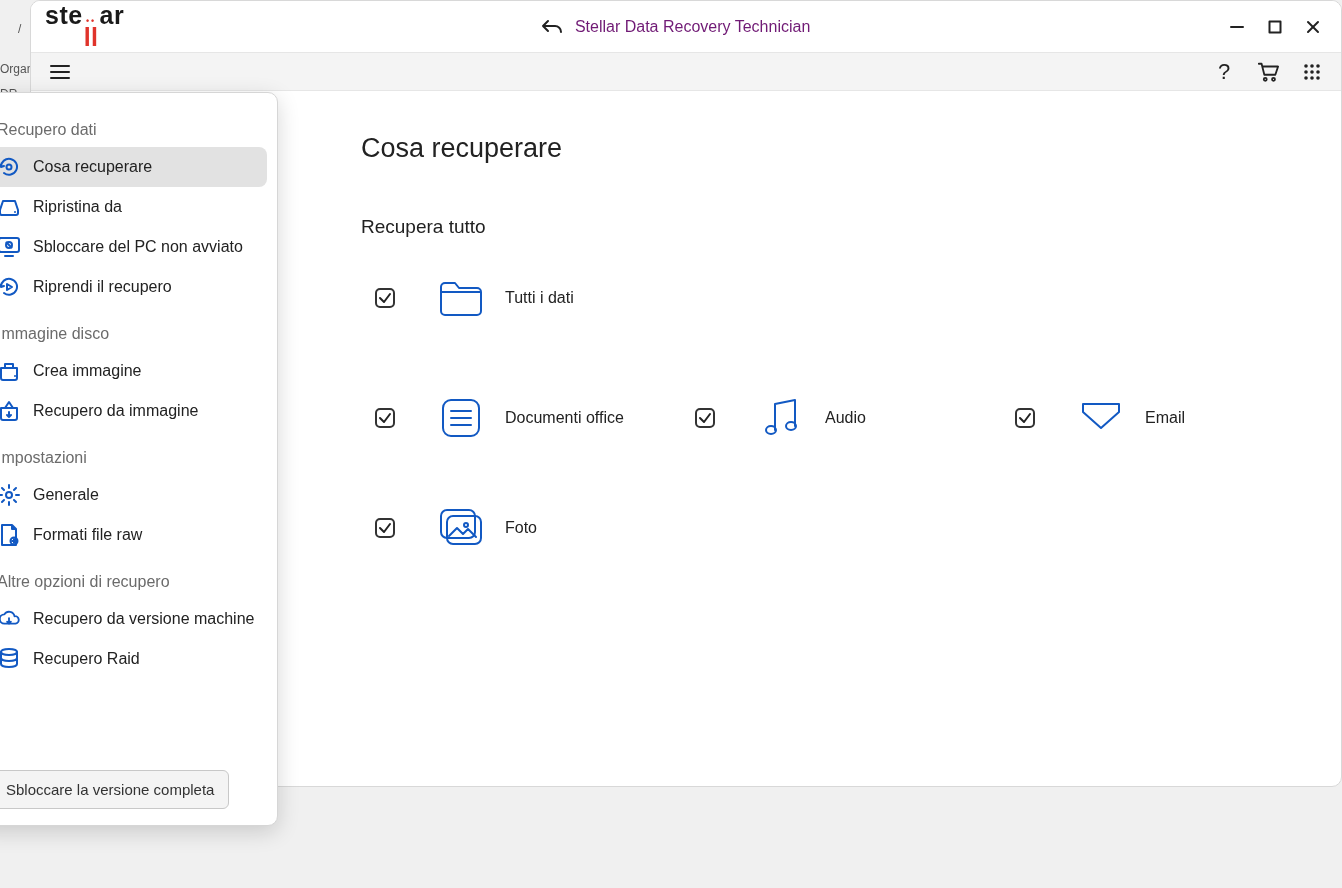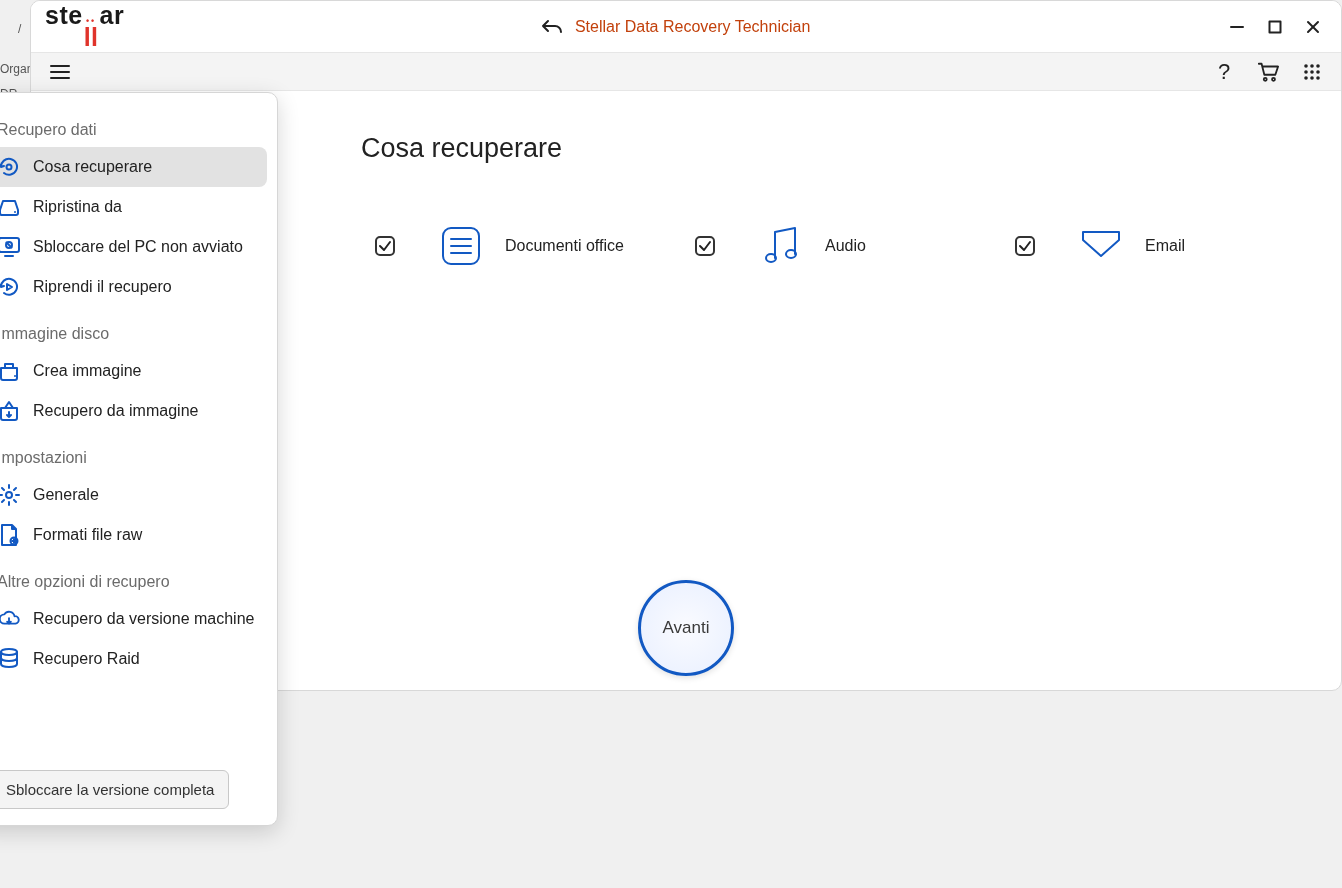--- a/index.html
+++ b/index.html
@@ -3,28 +3,28 @@
 <meta charset="utf-8">
 <style>
   * { box-sizing: border-box; margin: 0; padding: 0; font-family: -apple-system, BlinkMacSystemFont, "Segoe UI", Arial, sans-serif; }
   body { background: #f0f0f0; width: 1342px; height: 888px; position: relative; overflow: hidden; }
   
   .bg-hints { position: absolute; top: 0; left: 0; font-size: 12px; color: #555; }
   .bg-hint1 { position: absolute; top: 22px; left: 18px; }
   .bg-hint2 { position: absolute; top: 62px; left: 0; }
   .bg-hint3 { position: absolute; top: 87px; left: 0; }
   
-  .app-window { position: absolute; left: 30px; top: 0; width: 1312px; height: 691px; background: #fff; border: 1px solid #d8d8d8; border-radius: 10px; overflow: hidden; }
+  .app-window { position: absolute; left: 30px; top: 0; width: 1312px; height: 787px; background: #fff; border: 1px solid #d8d8d8; border-radius: 10px; overflow: hidden; }
   
   .titlebar { height: 52px; display: flex; align-items: center; padding: 0 14px; border-bottom: 1px solid #e6e6e6; background: #fff; }
   .logo { display: flex; align-items: baseline; font-weight: 700; font-size: 25px; letter-spacing: 0.5px; color: #1a1a1a; }
   .logo .l1 { color: #1a1a1a; }
   .logo .ll { color: #e0332b; display: inline-flex; flex-direction: column; align-items: center; margin: 0 1px; }
   .logo .dots { font-size: 9px; letter-spacing: 2px; color: #e0332b; line-height: 4px; }
-  .title-center { flex: 1; display: flex; justify-content: center; align-items: center; gap: 12px; color: #c2410c; font-size: 16px; font-weight: 500; }
+  .title-center { flex: 1; display: flex; justify-content: center; align-items: center; gap: 12px; color: #701a75; font-size: 16px; font-weight: 500; }
   .win-controls { display: flex; gap: 18px; align-items: center; padding-right: 4px; }
   .win-btn { width: 20px; height: 20px; display: flex; align-items: center; justify-content: center; cursor: pointer; color: #222; }
   
   .toolbar { height: 38px; background: #f4f4f4; border-bottom: 1px solid #e6e6e6; display: flex; align-items: center; padding: 0 18px; justify-content: space-between; }
   .toolbar-right { display: flex; gap: 22px; align-items: center; color: #222; }
   .tb-icon { width: 22px; height: 22px; display: flex; align-items: center; justify-content: center; cursor: pointer; }
   
   .main-area { position: relative; height: calc(100% - 90px); }
   
   .content { padding: 42px 0 0 330px; }
@@ -133,20 +133,36 @@
             <circle cx="15" cy="15" r="1.8" fill="#222"></circle>
         </svg>
       </div>
     </div>
   </div>
 
   <div class="main-area">
     <div class="content">
       <h1 class="page-title">Cosa recuperare</h1>
 
+      <div class="opt-block">
+        <h2 class="section-title">Recupera tutto</h2>
+        <div class="opt-row">
+          <div class="chk">
+              <svg viewBox="0 0 14 14">
+                <path class="dark-stroke" d="M2 7 L6 11 L12 3"></path>
+              </svg>
+            </div>
+          <div class="opt-icon">
+            <svg width="48" height="42" viewBox="0 0 48 42">
+                <path class="blue-stroke" d="M4 10 a4 4 0 0 1 4-4 h10 l4 5 h18 a4 4 0 0 1 4 4 v19 a4 4 0 0 1 -4 4 H8 a4 4 0 0 1 -4 -4 Z M4 15 h40"></path>
+              </svg>
+          </div>
+          <span class="opt-label">Tutti i dati</span>
+        </div>
+      </div>
 
       <div class="opt-block">
         <div class="grid3">
           <div class="opt-row">
             <div class="chk">
                 <svg viewBox="0 0 14 14">
                   <path class="dark-stroke" d="M2 7 L6 11 L12 3"></path>
                 </svg>
               </div>
             <div class="opt-icon">
@@ -180,27 +196,40 @@
                   <path class="dark-stroke" d="M2 7 L6 11 L12 3"></path>
                 </svg>
               </div>
             <div class="opt-icon">
               <svg width="44" height="40" viewBox="0 0 44 40">
                   <path class="blue-stroke" d="M4 6 h36 v8 L22 30 L4 14 Z"></path>
                 </svg>
             </div>
             <span class="opt-label">Email</span>
           </div>
+          <div class="opt-row">
+            <div class="chk">
+                <svg viewBox="0 0 14 14">
+                  <path class="dark-stroke" d="M2 7 L6 11 L12 3"></path>
+                </svg>
+              </div>
+            <div class="opt-icon">
+              <svg width="48" height="44" viewBox="0 0 48 44">
+                  <rect class="blue-stroke" x="10" y="10" width="34" height="28" rx="6"></rect>
+                  <rect class="blue-stroke" x="4" y="4" width="34" height="28" rx="6"></rect>
+                  <circle class="blue-stroke" cx="29" cy="19" r="2"></circle>
+                  <path class="blue-stroke" d="M12 30 l8 -8 l6 6 l5 -5 l8 8"></path>
+                </svg>
+            </div>
+            <span class="opt-label">Foto</span>
+          </div>
         </div>
       </div>
     </div>
 
-    <div class="next-btn">
-      <span>Avanti</span>
-    </div>
   </div>
 </div>
 
 <div class="sidebar">
   <div class="sb-section">
     <div class="sb-header">Recupero dati</div>
     <div class="sb-item active">
       <span class="si-icon">
           <svg width="24" height="24" viewBox="0 0 24 24">
             <path class="blue-stroke" d="M4 12 a8 8 0 1 1 3 6 M4 12 l-2 -3 M4 12 l3 -1"></path>

